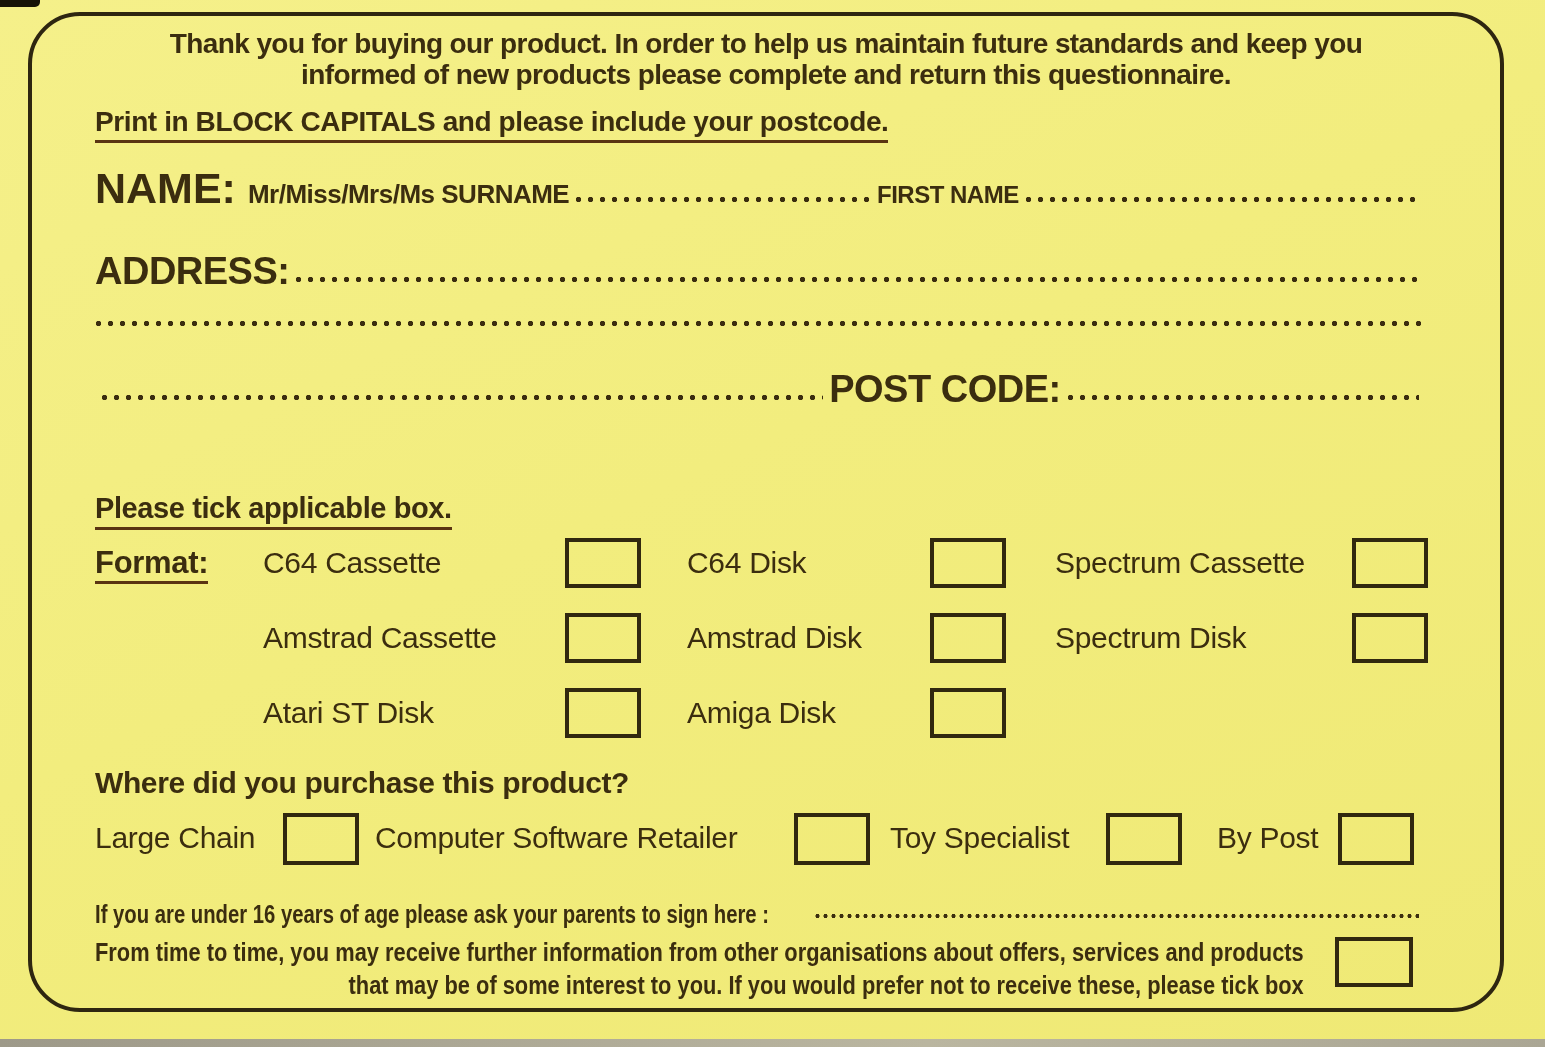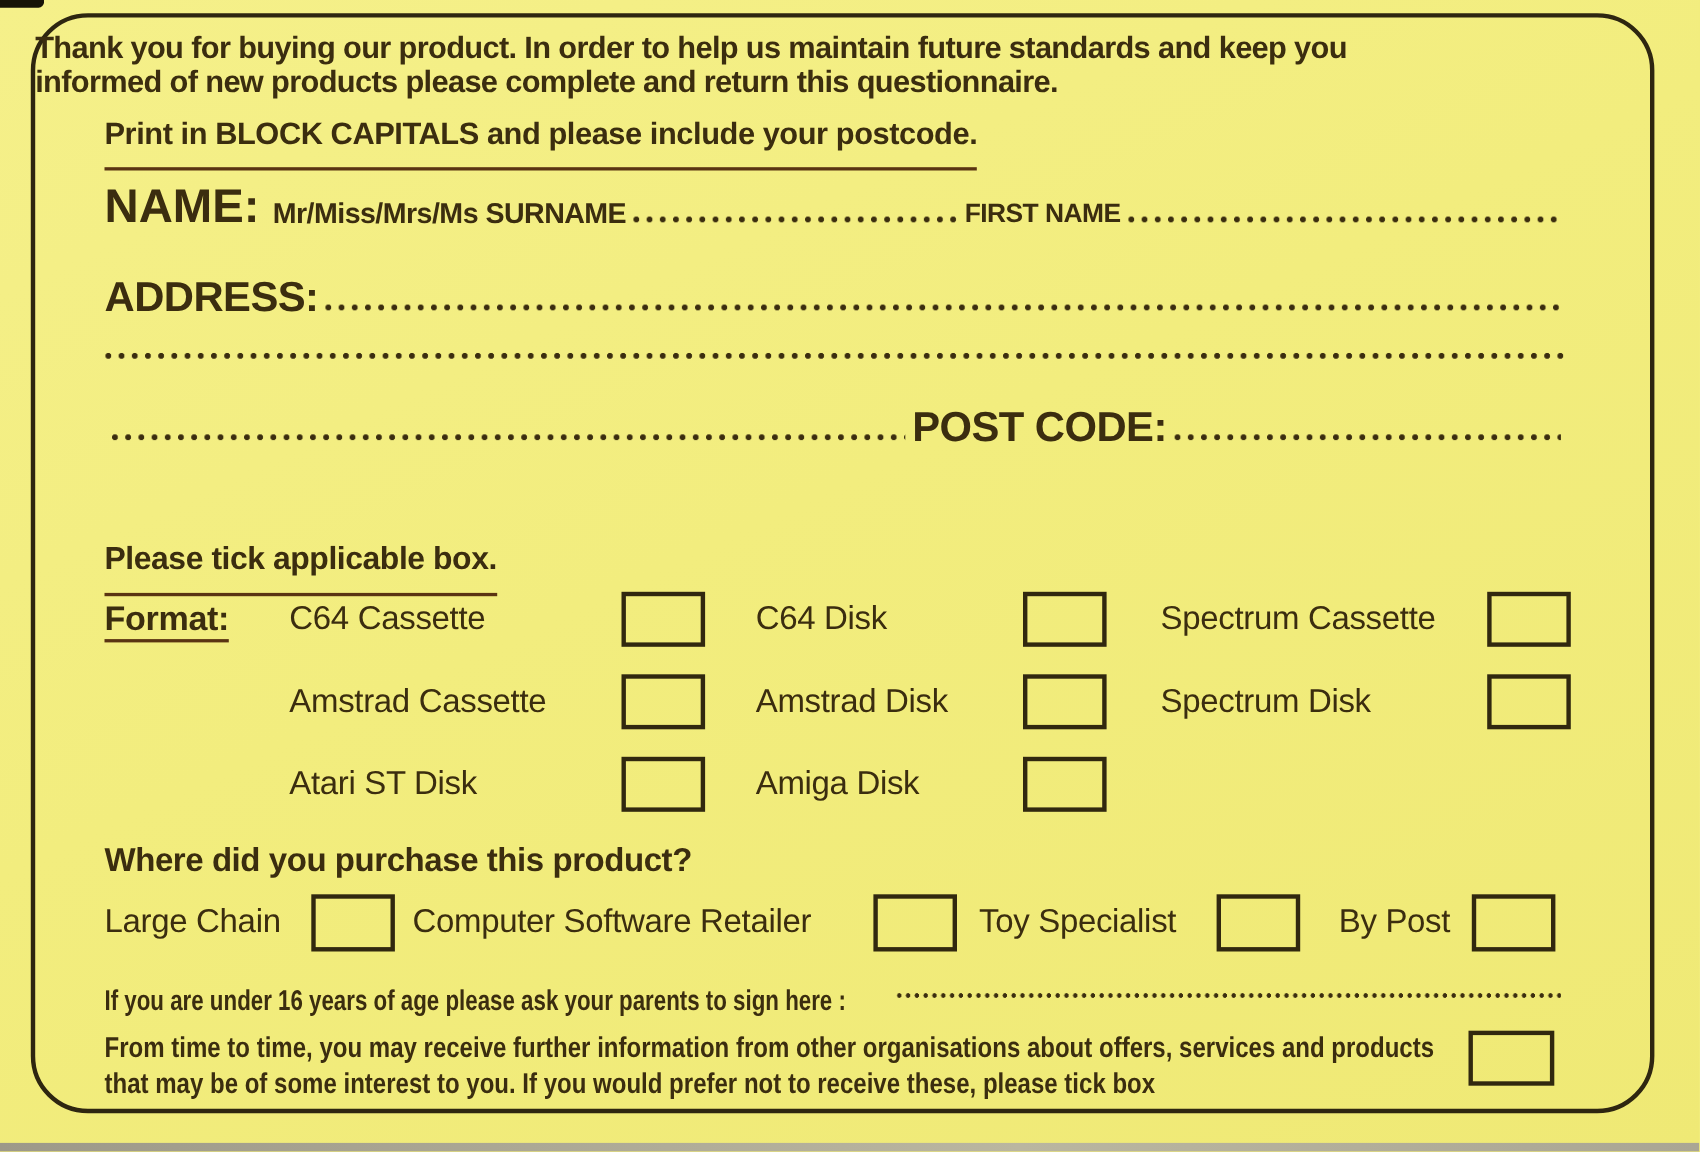--- a/index.html
+++ b/index.html
@@ -15,23 +15,23 @@
     font-family:"Liberation Sans",sans-serif;color:var(--ink);
   }
   .scan-mark{position:absolute;left:0;top:0;width:40px;height:7px;background:#171307;border-bottom-right-radius:5px;}
   .scan-strip{position:absolute;left:0;bottom:0;width:100%;height:8px;background:linear-gradient(to right,#9d9989,#bab6a0 60%,#aaa694);}
   .card{
     position:absolute;left:28px;top:12px;width:1468px;height:992px;
     border:4px solid #2e2610;border-radius:52px;
   }
   .card > *{position:absolute;}
 
-  .intro{left:0;right:0;top:12px;font-weight:bold;font-size:28px;line-height:31px;letter-spacing:-0.6px;}
+  .intro{left:0;right:0;top:12px;text-align:center;font-weight:bold;font-size:28px;line-height:31px;letter-spacing:-0.6px;}
   .block-caps{left:63px;top:90px;font-size:28px;font-weight:bold;letter-spacing:-0.4px;}
-  .u{border-bottom:3px solid var(--underline);padding-bottom:15px;}
+  .u{border-bottom:3px solid var(--underline);padding-bottom:3px;}
 
   .row{display:flex;align-items:flex-end;left:63px;right:75px;}
   .dots{flex-grow:1;height:7px;margin:0 6px 7px 6px;
     background-image:radial-gradient(circle at 3.5px 3.5px,var(--ink) 2.4px,transparent 3px);
     background-size:12px 7px;background-repeat:repeat-x;background-position:left bottom;}
   .dots.fine{height:6px;margin-bottom:8px;
     background-image:radial-gradient(circle at 2.5px 3px,var(--ink) 1.8px,transparent 2.3px);
     background-size:8px 6px;}
   .g075{flex-grow:0.75}.g1{flex-grow:1}.g205{flex-grow:2.05}.gA{flex-grow:0.85}.gC{flex-grow:1.02}
 
@@ -59,25 +59,25 @@
   .format-title .u{border-bottom-width:3px;padding-bottom:1px;}
   .c1{left:231px}.c2{left:655px}.c3{left:1023px}
   .checkbox{position:absolute;top:0;width:76px;height:50px;border:4px solid var(--box);box-sizing:border-box;}
   .b1{left:533px}.b2{left:898px}.b3{left:1320px}
 
   .purchase-q{left:63px;top:750px;font-size:30px;font-weight:bold;letter-spacing:-0.4px;}
   .purchase-row{left:0;right:0;top:797px;height:52px;}
   .purchase-row .checkbox{height:52px;}
   .p1{left:63px}.pb1{left:251px}.p2{left:343px}.pb2{left:762px}.p3{left:858px}.pb3{left:1074px}.p4{left:1185px}.pb4{left:1306px}
 
-  .under16-row{top:875px;height:36px;align-items:center;}
+  .under16-row{top:875px;height:36px;}
   .squeeze-wrap{width:714px;overflow:visible;white-space:nowrap;}
   .squeeze{display:inline-block;transform:scaleX(0.78);transform-origin:0 100%;font-size:26px;font-weight:bold;line-height:1;}
 
-  .optout{left:63px;top:920px;width:1190px;overflow:visible;white-space:nowrap;}
+  .optout{left:63px;top:920px;width:1190px;overflow:visible;white-space:nowrap;text-align:right;}
   .optout-inner{display:inline-block;transform:scaleX(0.84);transform-origin:0 0;font-size:26px;font-weight:bold;line-height:33px;}
   .optout-box{left:1303px;top:921px;width:78px;height:50px;}
 </style>
 </head>
 <body>
 
 <div class="page">
   <div class="scan-mark"></div>
   <div class="scan-strip"></div>
 

